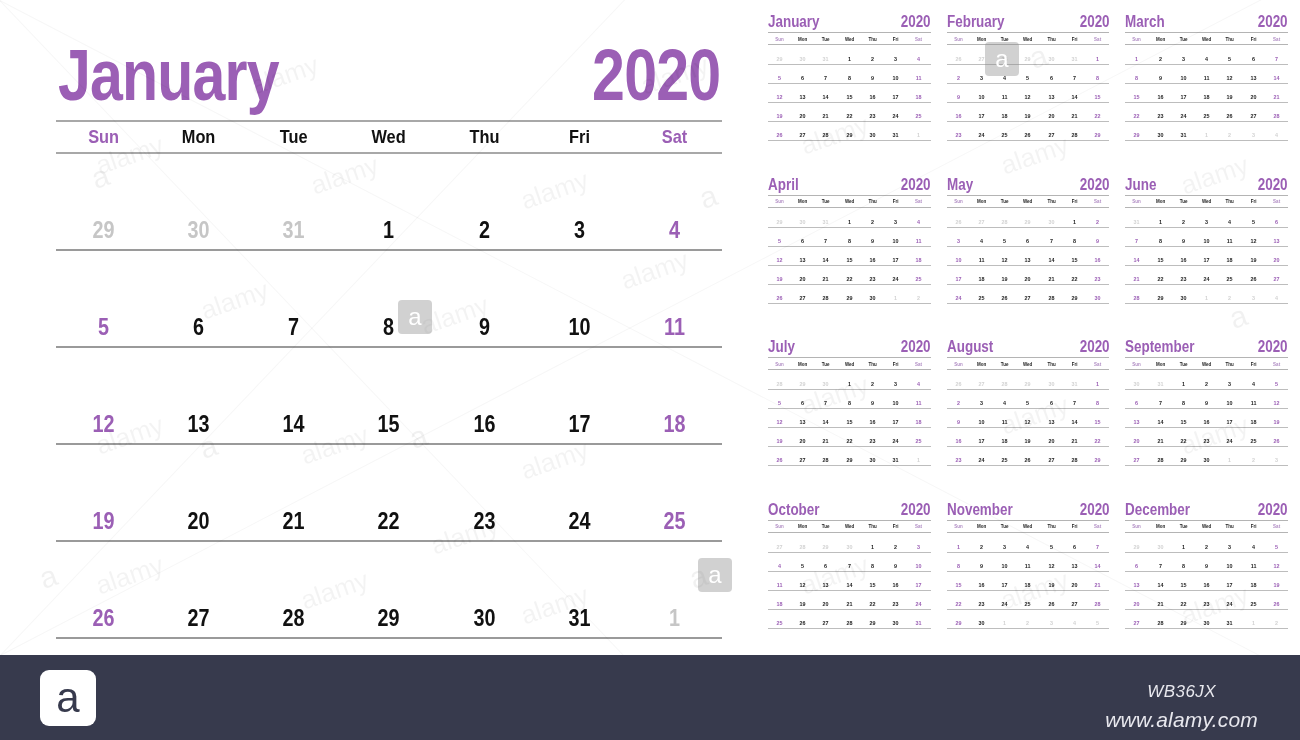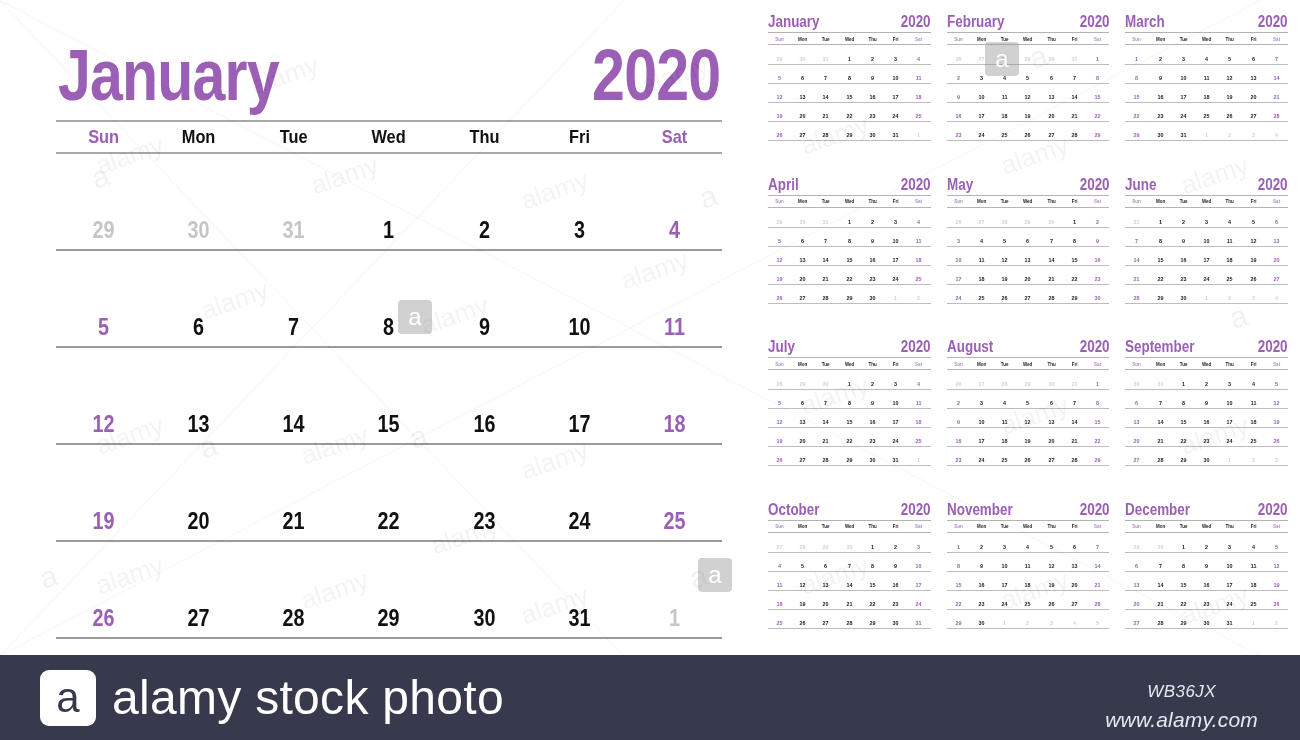--- a/index.html
+++ b/index.html
@@ -1039,21 +1039,20 @@
       <div class="wm wm-box" style="left: 985px; top: 42px;">
         <span>a</span>
       </div>
     </div>
 
   <div id="footer">
     <div class="f-left">
       <div class="f-logo">
         <span>a</span>
       </div>
-      <div class="f-word">alamy stock photo</div>
     </div>
     <div class="f-right">
       <div class="f-id">WB36JX</div>
       <div class="f-url">www.alamy.com</div>
     </div>
   </div>
 
 </div>
 
 </body></html>

